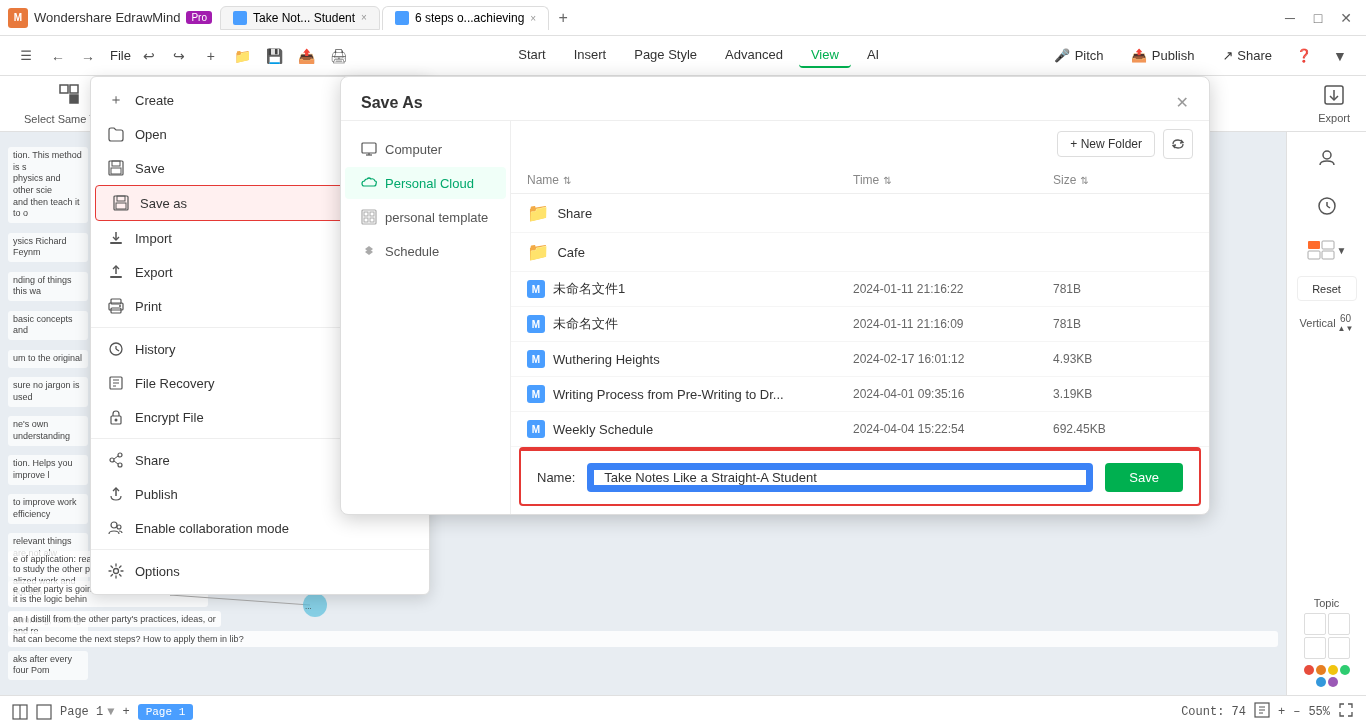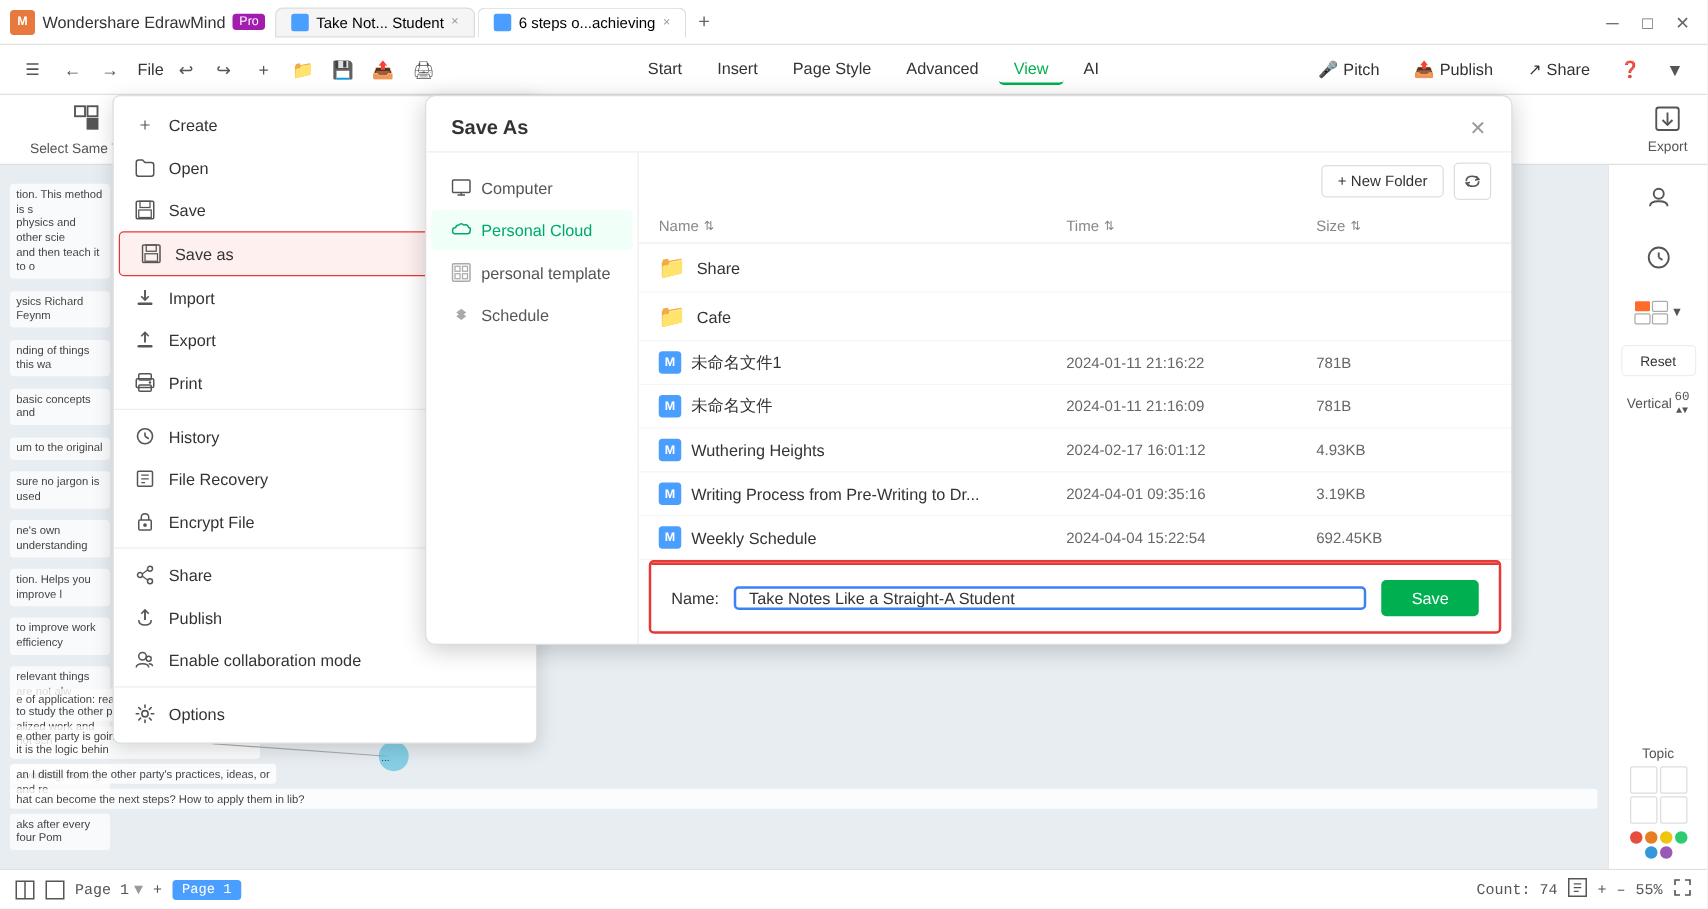--- a/index.html
+++ b/index.html
@@ -155,21 +155,21 @@
     .file-folder-icon { font-size: 18px; }
     .file-mindmap-icon { width: 18px; height: 18px; background: #4a9eff; border-radius: 3px; display: flex; align-items: center; justify-content: center; color: white; font-size: 10px; font-weight: bold; }
     .saveas-time { font-size: 12px; color: #666; }
     .saveas-size { font-size: 12px; color: #666; }
     .saveas-footer {
       display: flex; align-items: center; padding: 12px 16px; gap: 12px;
       border-top: 2px solid #e53935;
     }
     .saveas-name-label { font-size: 13px; color: #333; white-space: nowrap; }
     .saveas-name-input {
-      flex: 1; padding: 0 10px; border: 2px solid #3b82f6; border-radius: 4px;
+      flex: 1; padding: 0 10px; border: 7px solid #3b82f6; border-radius: 4px;
       font-size: 13px; color: #333; outline: none;
     }
     .saveas-save-btn {
       padding: 7px 24px; background: #00b050; color: white;
       border: none; border-radius: 4px; font-size: 13px; cursor: pointer;
       white-space: nowrap;
     }
     .saveas-footer-wrapper {
       border: 2px solid #e53935; border-radius: 4px; margin: 0 8px 8px;
     }
@@ -400,21 +400,21 @@
           <rect x="1" y="11" width="12" height="8" fill="none" stroke="#aaa" stroke-width="1" rx="1"></rect>
           <rect x="15" y="11" width="12" height="8" fill="none" stroke="#aaa" stroke-width="1" rx="1"></rect>
         </svg>
       <span style="font-size:10px;color:#555;margin-left:2px;">▼</span>
     </div>
     <div style="padding:4px;border:1px solid #eee;border-radius:4px;width:60px;text-align:center;">
       <span style="font-size:11px;color:#333;">Reset</span>
     </div>
     <div style="display:flex;align-items:center;gap:2px;font-size:11px;color:#555;">
       <span>Vertical</span>
-      <div style="display:flex;flex-direction:column;align-items:center;font-family:Liberation Mono, monospace;">
+      <div style="display:flex;flex-direction:column;align-items:center;">
         <span style="font-size:10px;">60</span>
         <span style="font-size:8px;">▲▼</span>
       </div>
     </div>
     <div style="margin-top:auto;">
       <div style="font-size:11px;color:#555;text-align:center;margin-bottom:4px;">Topic</div>
       <div style="display:flex;flex-wrap:wrap;width:56px;gap:2px;justify-content:center;">
         <div style="width:22px;height:22px;border:1px solid #ddd;border-radius:2px;cursor:pointer;"></div>
         <div style="width:22px;height:22px;border:1px solid #ddd;border-radius:2px;cursor:pointer;"></div>
         <div style="width:22px;height:22px;border:1px solid #ddd;border-radius:2px;cursor:pointer;"></div>

